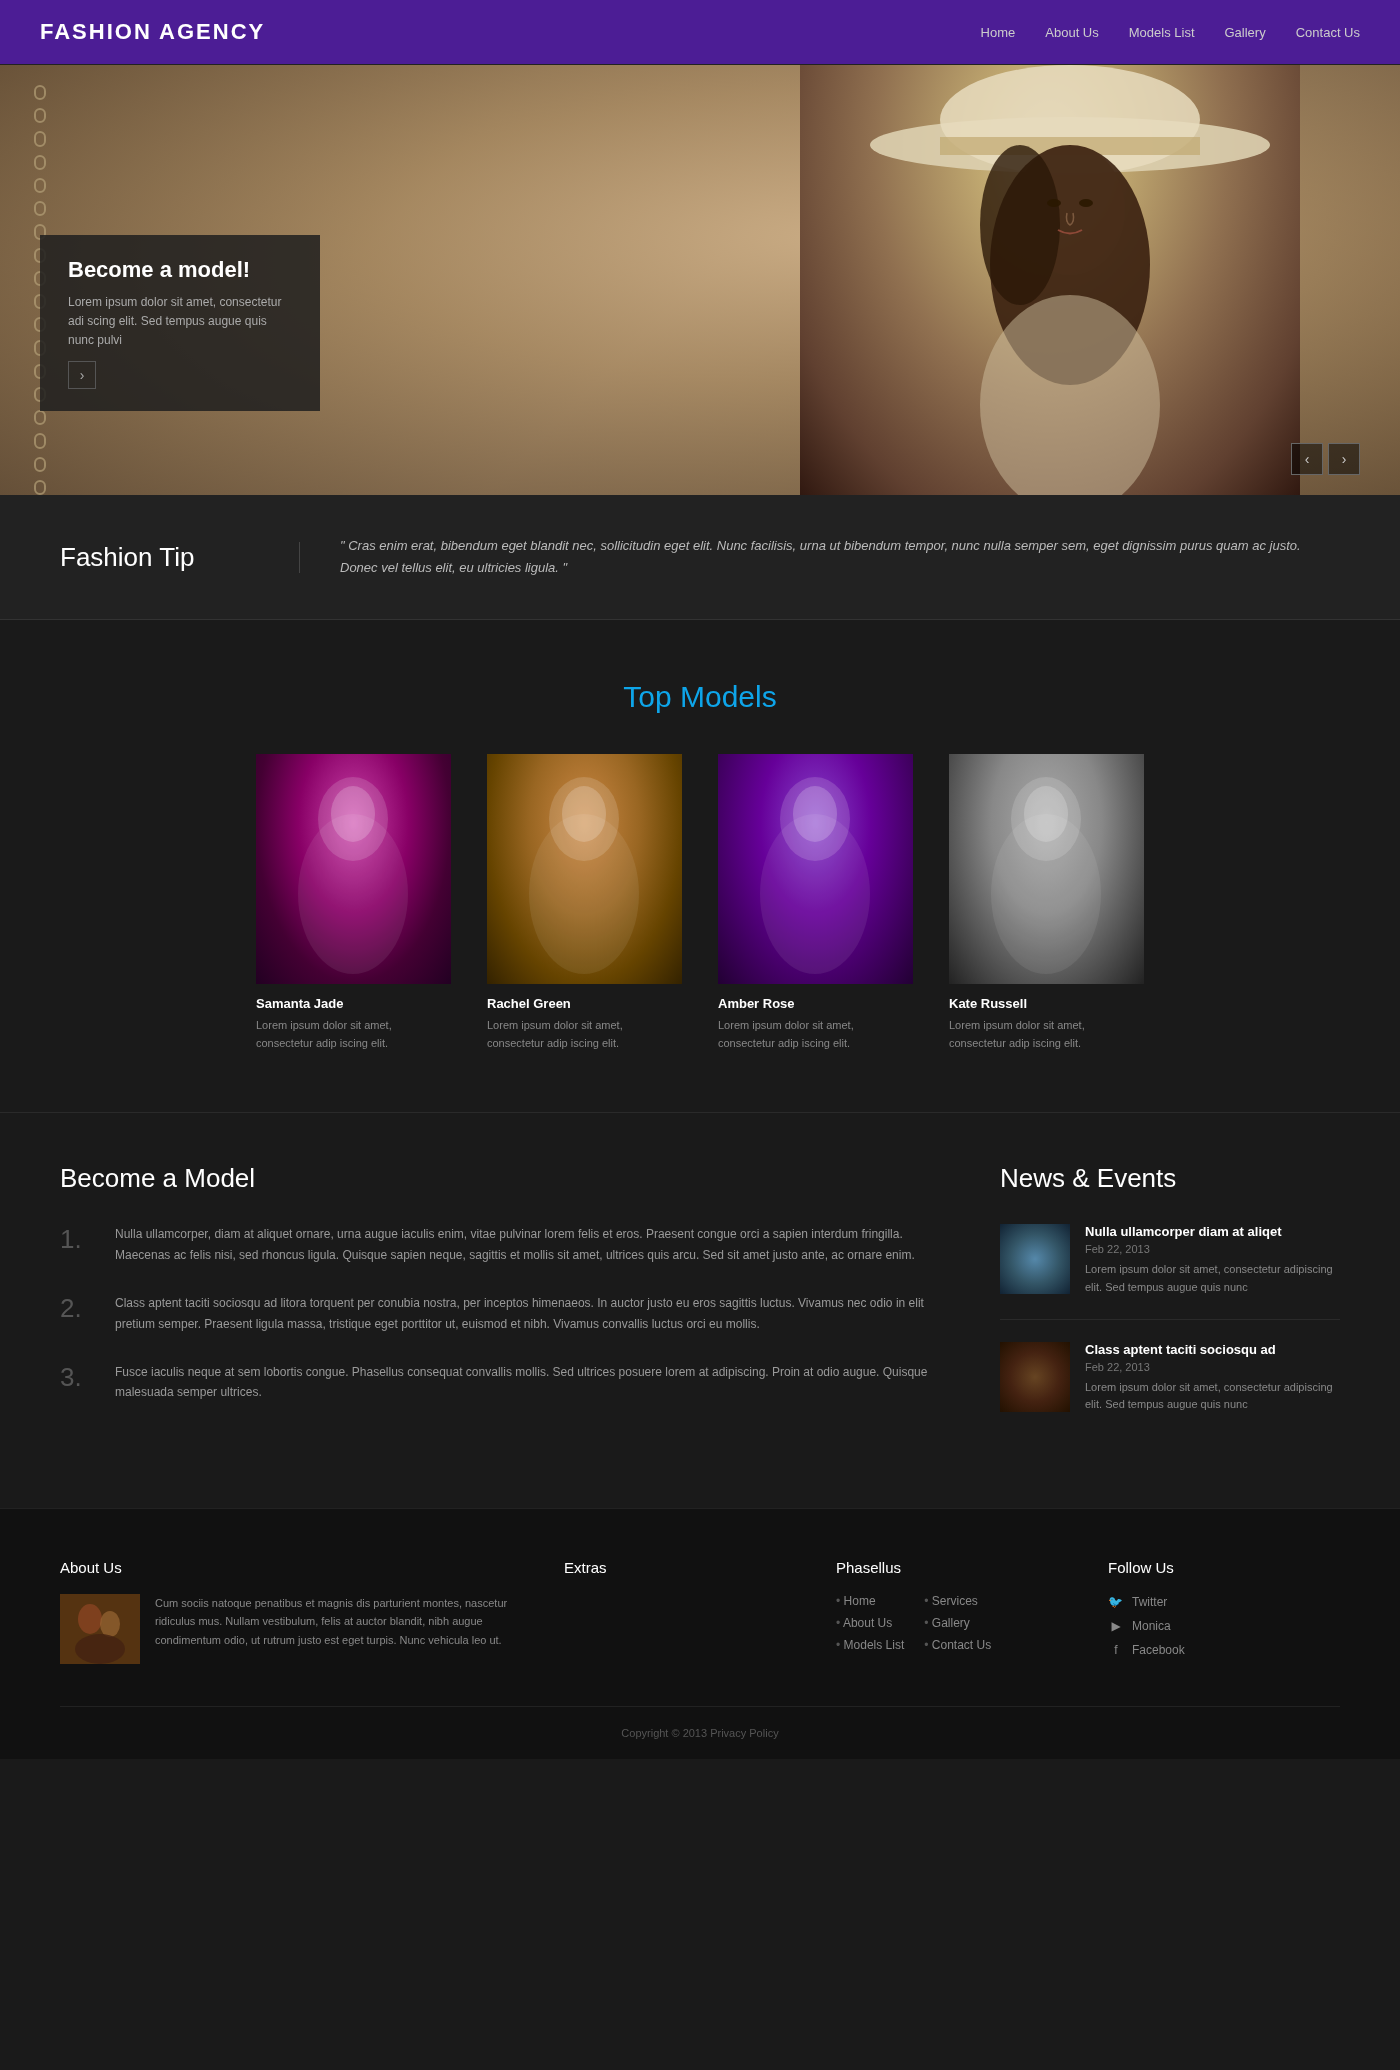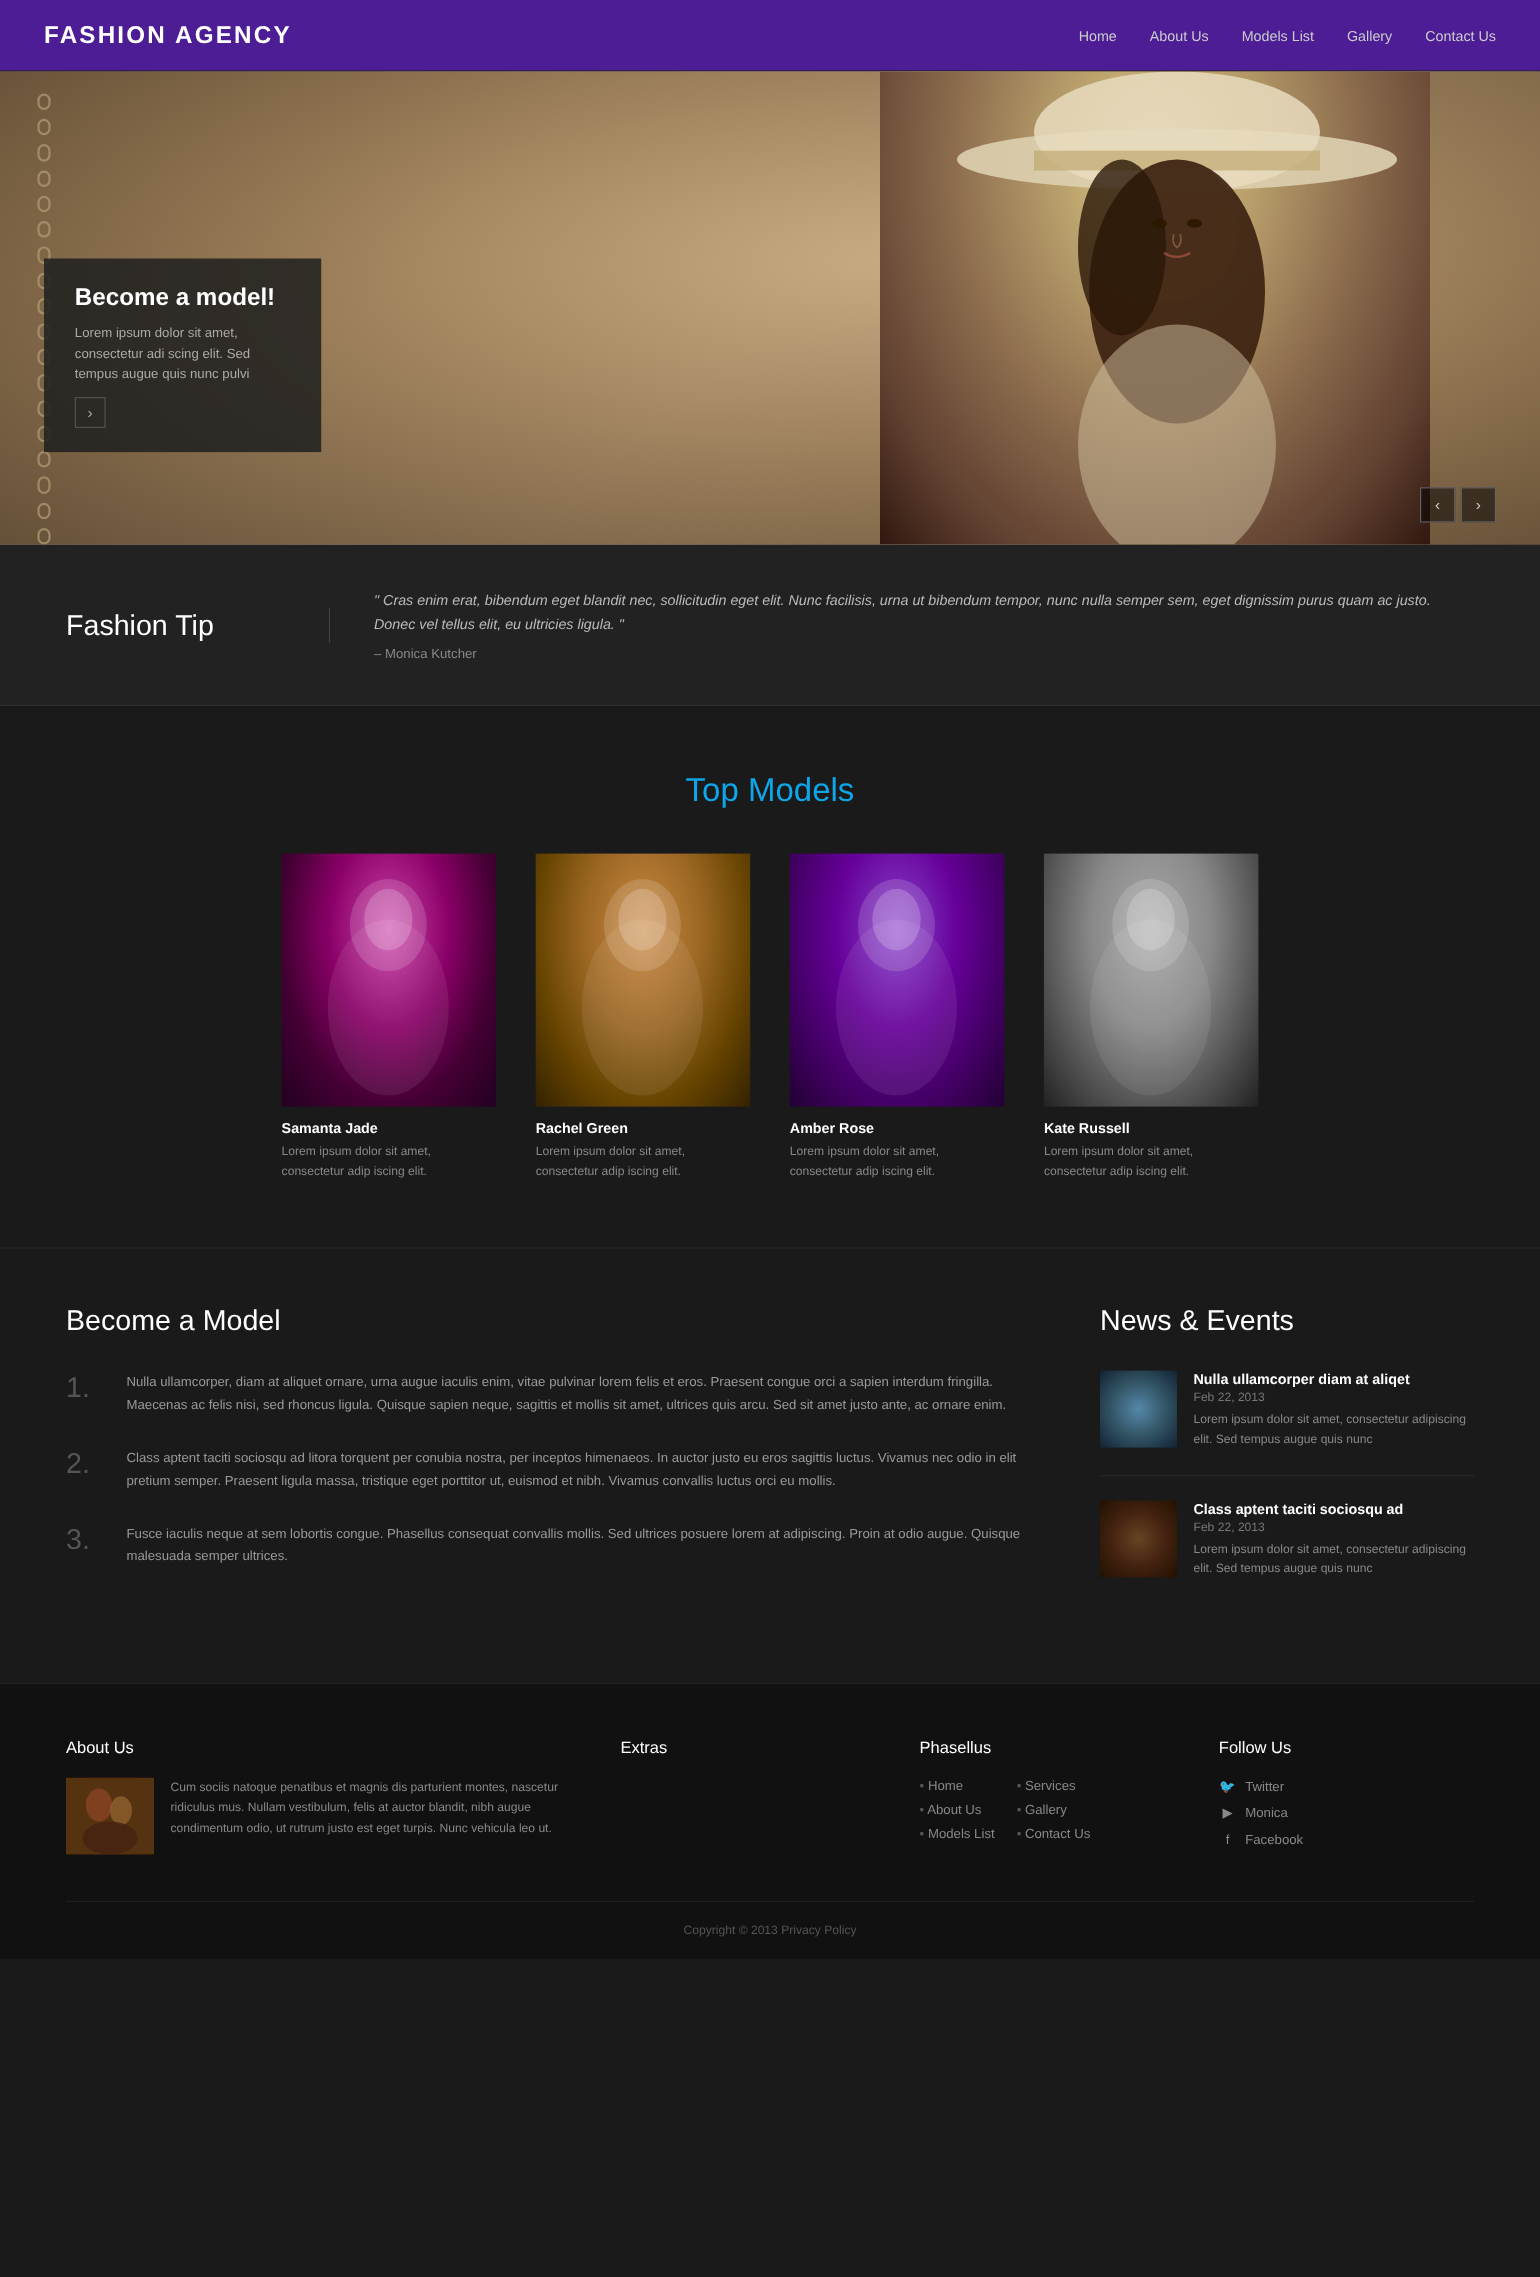--- a/index.html
+++ b/index.html
@@ -76,21 +76,21 @@
       background: radial-gradient(ellipse at 50% 30%, #d4c4a0 0%, #c0a878 30%, #8b7045 60%, #4a3020 100%);
       clip-path: ellipse(45% 50% at 50% 50%);
     }
     
     #hero-caption {
       position: absolute;
       left: 40px;
       top: 170px;
       background: rgba(30,30,30,0.85);
       padding: 22px 28px;
-      width: 252px;
+      width: 280px;
     }
     #hero-caption h2 {
       color: #fff;
       font-size: 22px;
       font-weight: 700;
       margin-bottom: 10px;
     }
     #hero-caption p {
       color: #aaa;
       font-size: 12px;
@@ -432,21 +432,20 @@
   <div id="hero-nav">
     <div class="hero-nav-btn">‹</div>
     <div class="hero-nav-btn">›</div>
   </div>
 </section>
 
 <section id="fashion-tip">
   <div id="fashion-tip-label">Fashion Tip</div>
   <div>
     <div id="fashion-tip-quote">" Cras enim erat, bibendum eget blandit nec, sollicitudin eget elit. Nunc facilisis, urna ut bibendum tempor, nunc nulla semper sem, eget dignissim purus quam ac justo. Donec vel tellus elit, eu ultricies ligula. "</div>
-    <div id="fashion-tip-author">– Monica Kutcher</div>
   </div>
 </section>
 
 <section id="top-models">
   <h2 id="top-models-title">Top Models</h2>
   <div id="models-grid">
   <div class="model-card">
         <div class="model-photo model-photo-1"><svg width="195" height="230" viewBox="0 0 195 230">
       <ellipse cx="97" cy="65" rx="35" ry="42" fill="rgba(255,255,255,0.15)"></ellipse>
       <ellipse cx="97" cy="140" rx="55" ry="80" fill="rgba(255,255,255,0.08)"></ellipse>

